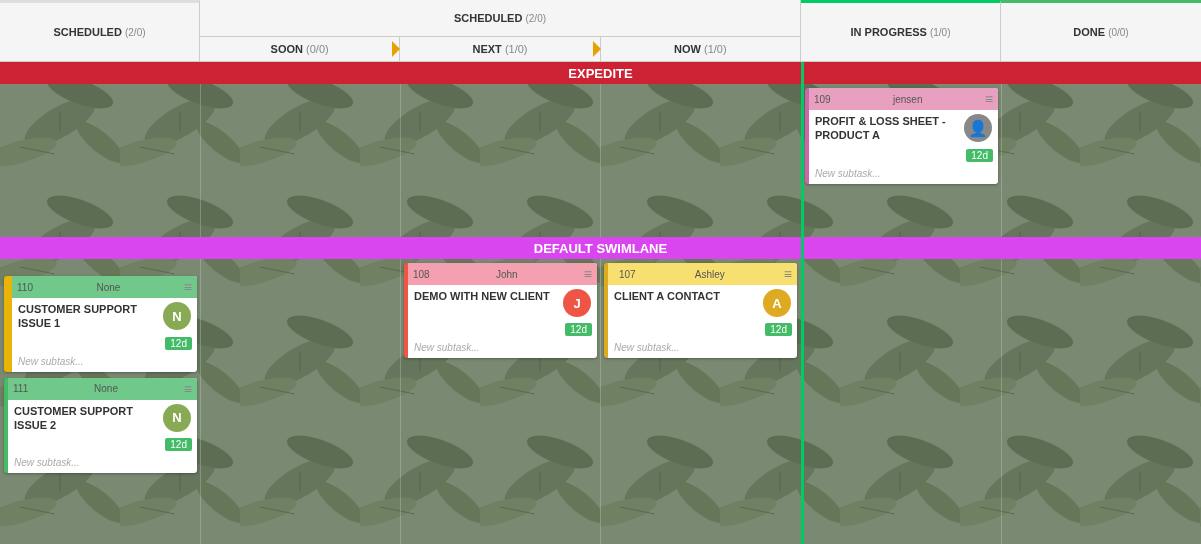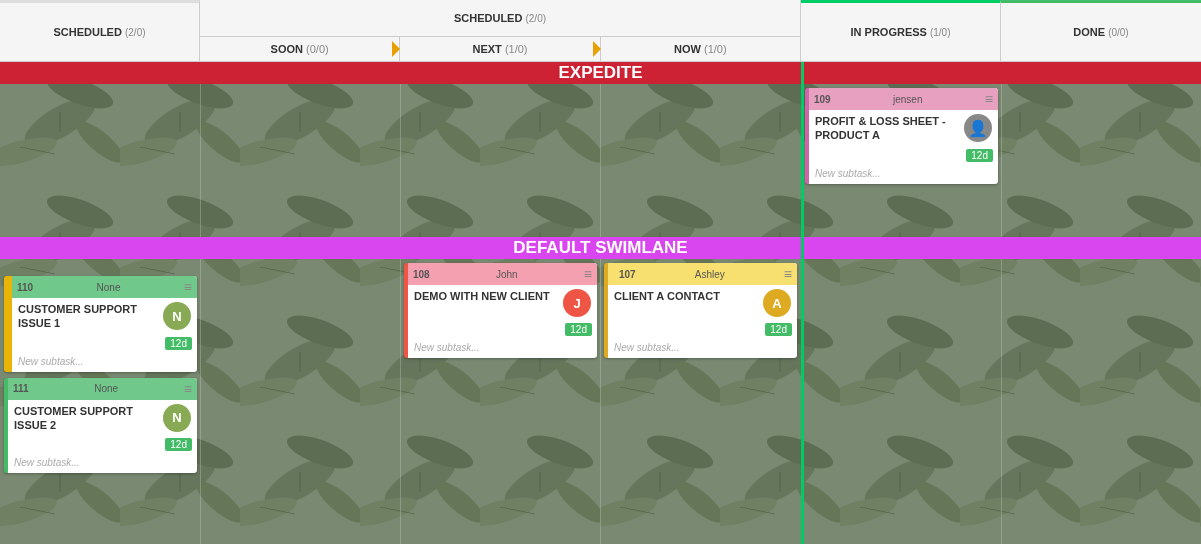--- a/index.html
+++ b/index.html
@@ -16,28 +16,28 @@
     .col-header.in-progress { width: 200px; border-right: 1px solid #ccc; padding: 8px 4px; background: #f5f5f5; }
     .col-header.done { width: 200px; padding: 8px 4px; }
 
     .sub-col-header { flex: 1; display: flex; align-items: center; justify-content: center; padding: 6px 4px; border-right: 1px solid #ccc; font-weight: bold; font-size: 11px; color: #333; position: relative; }
     .sub-col-header:last-child { border-right: none; }
 
     
     .flag { position: absolute; right: -1px; top: 50%; transform: translateY(-50%); width: 0; height: 0; border-top: 8px solid transparent; border-bottom: 8px solid transparent; border-left: 8px solid #e8a000; z-index: 10; }
 
     
-    .swimlane-banner { position: absolute; left: 0; right: 0; display: flex; align-items: center; justify-content: center; font-weight: bold; font-size: 17px; color: white; padding: 4px 0; z-index: 2; }
+    .swimlane-banner { position: absolute; left: 0; right: 0; display: flex; align-items: center; justify-content: center; font-weight: bold; font-size: 13px; color: white; padding: 4px 0; z-index: 2; }
     .swimlane-banner.expedite { background: #cc2233; top: 0; }
     .swimlane-banner.default { background: #d946ef; }
 
     
     .card { background: white; border-radius: 3px; margin-bottom: 6px; box-shadow: 0 1px 3px rgba(0,0,0,0.3); overflow: hidden; }
     .card-header { display: flex; align-items: center; justify-content: space-between; padding: 3px 5px; font-size: 10px; }
-    .card-id { font-weight: bold; color: #555; }
+    .card-id { font-weight: normal; color: #555; }
     .card-assignee { font-size: 10px; color: #555; }
     .card-menu { cursor: pointer; color: #888; font-size: 14px; }
     .card-body { padding: 4px 6px; font-size: 11px; font-weight: bold; color: #333; display: flex; align-items: flex-start; justify-content: space-between; }
     .card-title { flex: 1; line-height: 1.3; }
     .card-avatar { width: 28px; height: 28px; border-radius: 50%; display: flex; align-items: center; justify-content: center; font-size: 13px; font-weight: bold; color: white; flex-shrink: 0; margin-left: 4px; }
     .card-footer { display: flex; align-items: center; justify-content: flex-end; padding: 2px 5px 3px; }
     .card-days { background: #44bb66; color: white; font-size: 10px; padding: 1px 5px; border-radius: 2px; }
     .card-subtask { padding: 3px 6px 5px; font-size: 10px; color: #aaa; font-style: italic; }
 
     

